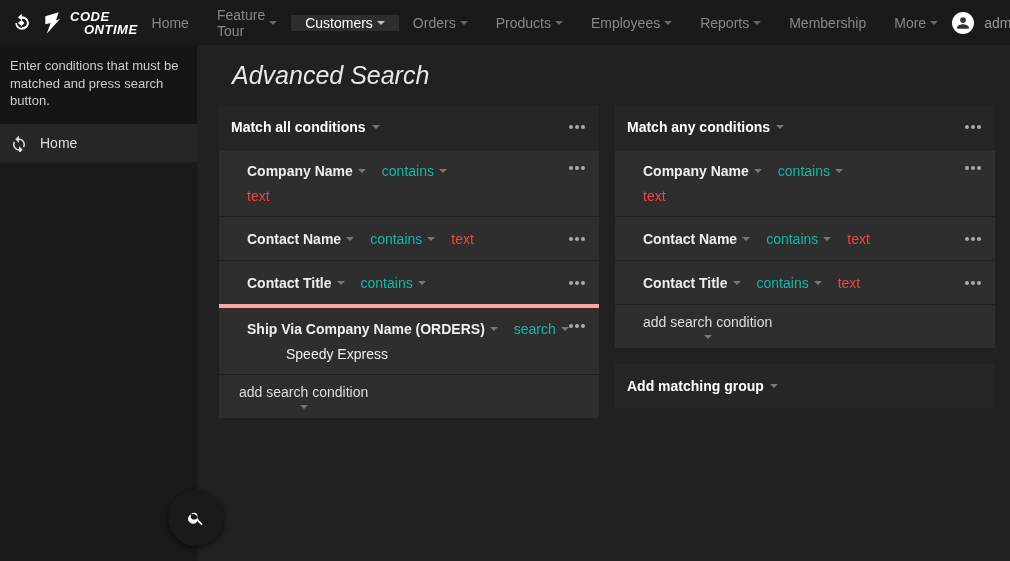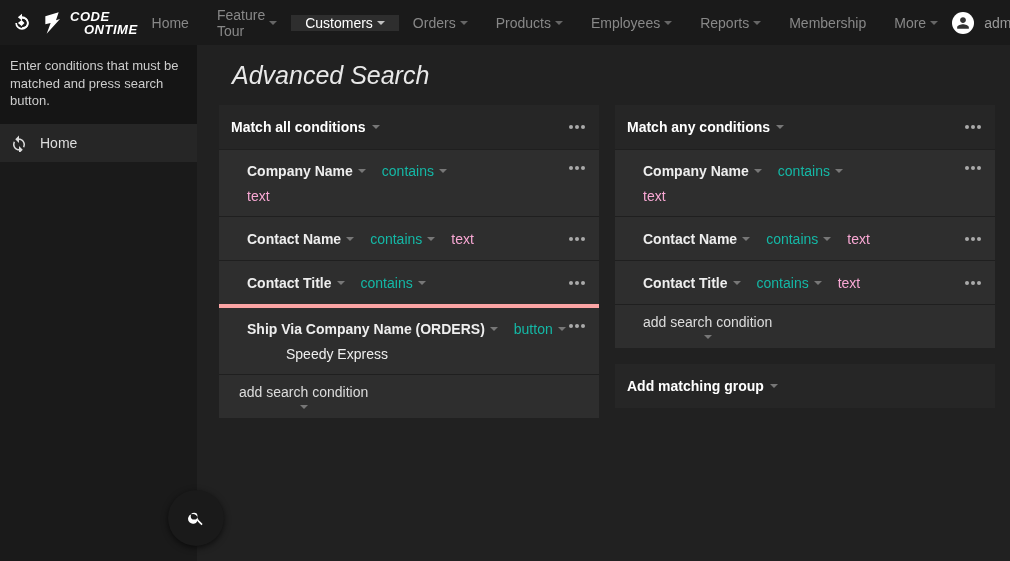--- a/index.html
+++ b/index.html
@@ -225,21 +225,21 @@
       align-items: center;
     }
     .field, .op, .placeholder, .value, .add-cond {
       font-size: 14px;
       display: flex;
       align-items: center;
       gap: 5px;
     }
     .field { color: #eee; margin-right: 16px; cursor: pointer; font-weight: bold; }
     .op    { color: #14b8a6; margin-right: 16px; cursor: pointer; }
-    .placeholder { color: #f9a8d4; cursor: text; }
+    .placeholder { color: #ef4444; cursor: text; }
     .value { color: #eee; cursor: text; margin-left: 39px; }
     .add-cond { color: #ddd; cursor: pointer; flex-direction: column; }
     .mini-caret {
       width: 0; height: 0;
       border-left: 4px solid transparent;
       border-right: 4px solid transparent;
       border-top: 4px solid #777;
     }
     .panel .panel-header + .cond-row,
     .panel .panel-header + .cond-stack {
@@ -436,21 +436,21 @@
             </div>
           </div>
 
           <div class="cond-stack">
             <div class="cond-line">
               <div class="field">
                 <span>Ship Via Company Name (ORDERS)</span>
                 <span class="mini-caret"></span>
               </div>
               <div class="op">
-                <span>button</span>
+                <span>search</span>
                 <span class="mini-caret"></span>
               </div>
             </div>
             <div class="cond-value-line">
               <span class="value">Speedy Express</span>
             </div>
             <div class="more-dots">
               <svg width="16" height="4" viewBox="0 0 16 4">
                   <circle cx="2" cy="2" r="2"></circle>
                   <circle cx="8" cy="2" r="2"></circle>

